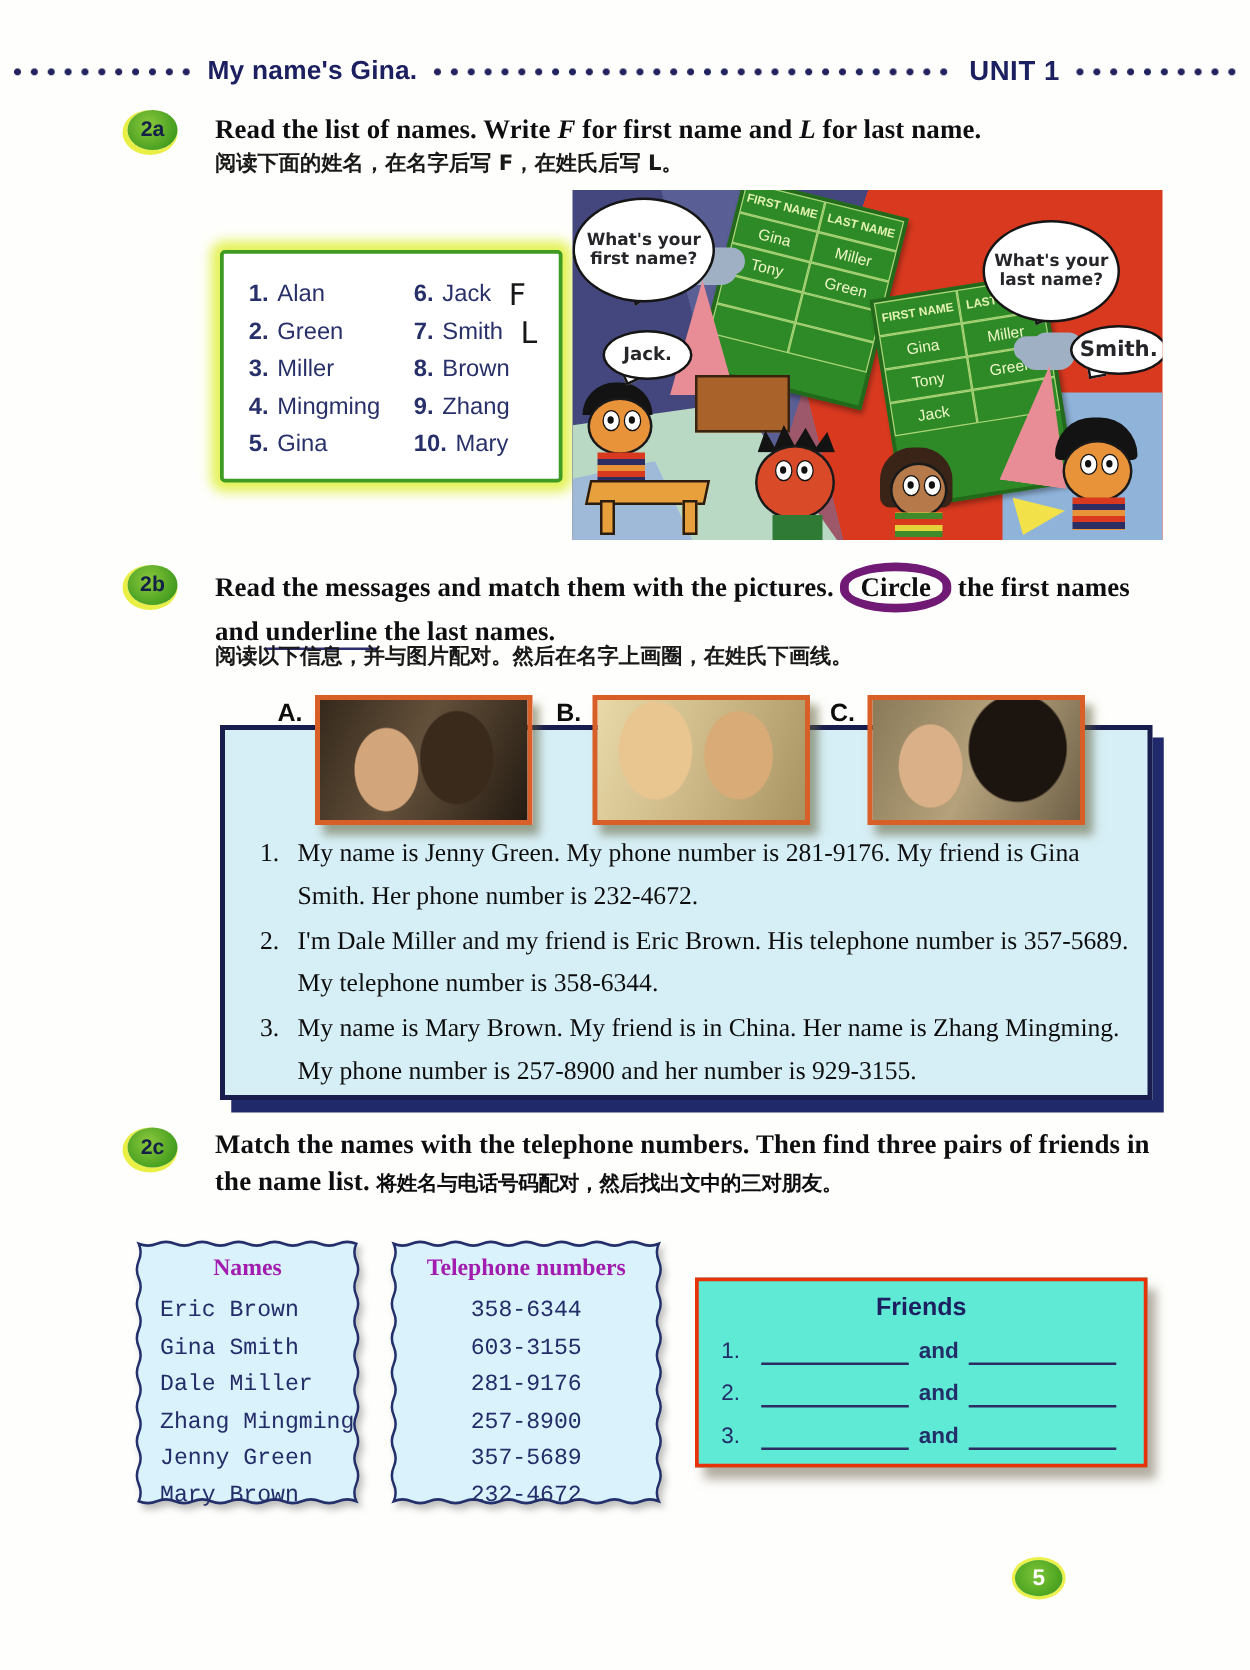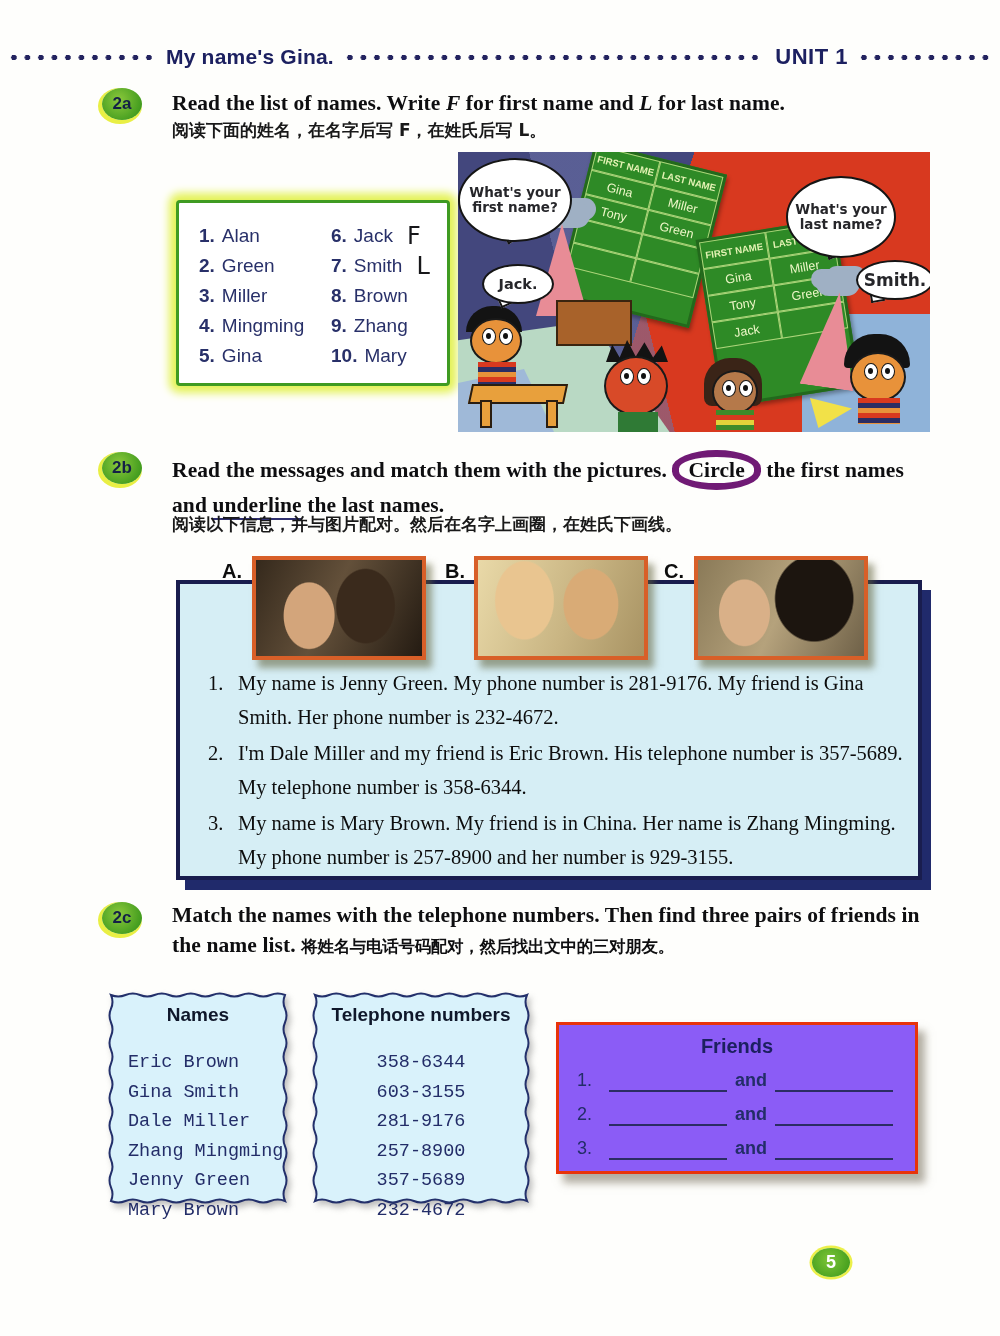--- a/index.html
+++ b/index.html
@@ -100,25 +100,25 @@
   .messages{position:absolute;left:28px;top:82px;}
   .msg{display:flex;margin-bottom:2px;font-family:"Liberation Serif",serif;font-size:20.5px;
        line-height:34px;color:#0d0d0d;}
   .msg-num{width:30px;flex:none;}
   .msg-text{width:666px;}
 
   
   .wavybox{position:absolute;}
   .wavybox svg{position:absolute;left:0;top:0;filter:drop-shadow(3px 4px 3px rgba(110,110,110,.45));}
   .wb-inner{position:relative;z-index:1;}
-  .wb-title{text-align:center;font-weight:700;font-size:19px;color:#0f172a;padding-top:14px;margin-bottom:22px;}
+  .wb-title{text-align:center;font-weight:700;font-size:19px;color:#a21caf;padding-top:14px;margin-bottom:8px;font-family:Liberation Serif, serif;}
   .wb-item{font-size:18.5px;color:#232d68;line-height:29.5px;font-family:Liberation Mono, monospace;}
   .names-box .wb-item{padding-left:22px;}
   .phones-box .wb-item{text-align:center;}
-  .friends{position:absolute;left:556px;top:1022px;width:356px;height:146px;background:#8b5cf6;
+  .friends{position:absolute;left:556px;top:1022px;width:356px;height:146px;background:#5eead4;
            border:3px solid #e8330a;box-shadow:7px 9px 8px rgba(115,105,85,.55);}
   .fr-title{text-align:center;font-weight:700;font-size:20px;color:#1c2060;margin-top:10px;}
   .fr-row{display:flex;align-items:flex-end;margin:11px 0 0 18px;font-size:18px;color:#232d68;line-height:23px;}
   .fr-num{width:24px;font-weight:400;}
   .fr-blank{width:118px;border-bottom:2px solid #2b2d63;height:20px;margin:0 8px;}
   .fr-and{font-weight:700;color:#232d68;}
 
   .page-oval{position:absolute;left:812px;top:1248px;width:38px;height:29px;border-radius:50%;
              background:radial-gradient(circle at 45% 40%,#7cc437,#46a01e 78%);
              box-shadow:0 0 0 2.5px #ecf04a;display:flex;align-items:center;justify-content:center;

